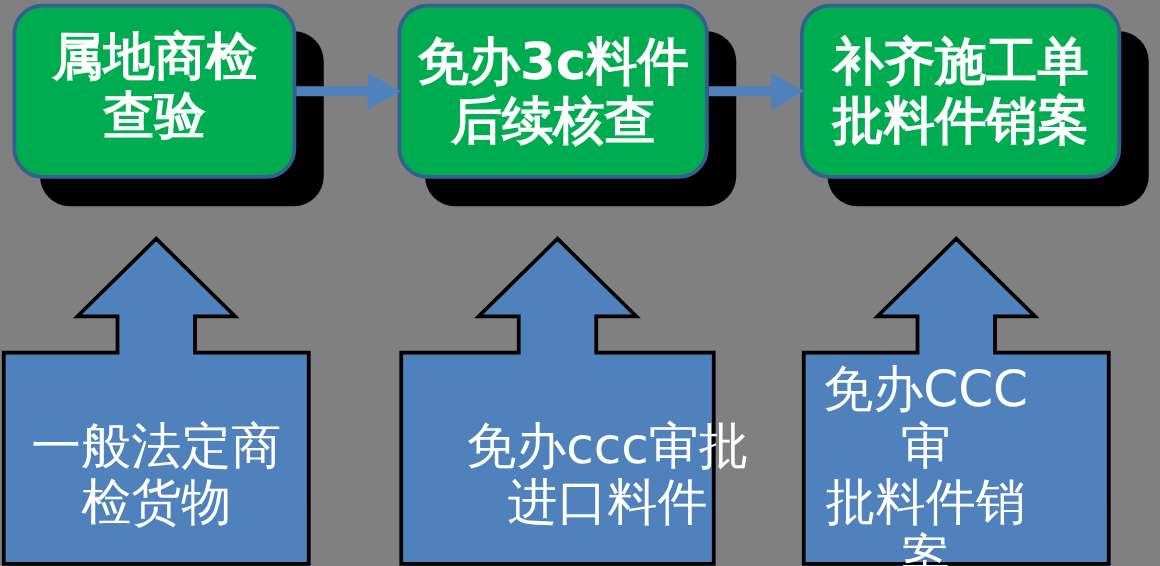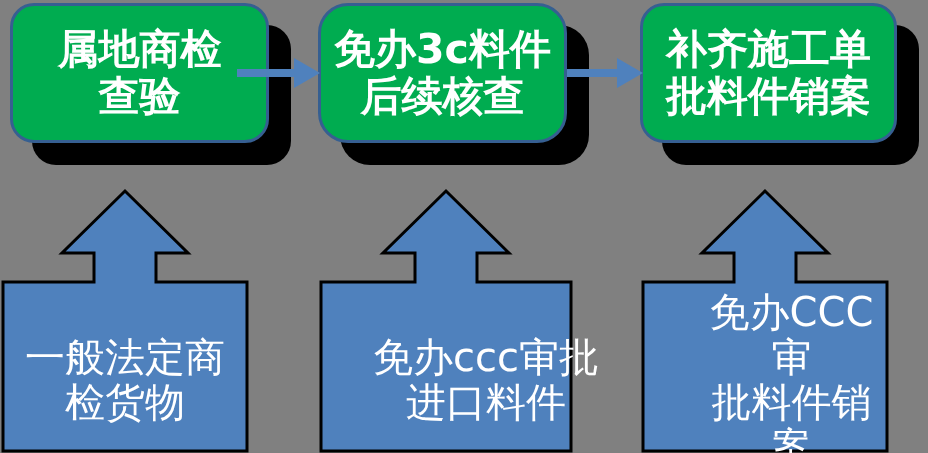--- a/index.html
+++ b/index.html
@@ -27,22 +27,22 @@
     z-index: 1;
   }
   .step-label {
     color: #FFFFFF;
     font-size: 41px;
     font-weight: 700;
     line-height: 1.15;
     text-align: center;
     white-space: pre-line;
   }
-  .step-1 { left: 10px;  width: 259px; }
-  .step-2 { left: 318px; width: 249px; border-radius: 30px; }
+  .step-1 { left: 10px;  width: 227px; font-family: Liberation Mono, monospace; }
+  .step-2 { left: 318px; width: 249px; }
   .step-3 { left: 640px; width: 257px; }
 
   
   .shape-layer {
     position: absolute;
     left: 0; top: 0;
     width: 928px; height: 453px;
     z-index: 2;
   }
   .flow-arrow { fill: #4F81BD; }
@@ -59,21 +59,21 @@
     color: #FFFFFF;
     font-size: 40px;
     font-weight: 400;
     line-height: 1.12;
     text-align: center;
     white-space: pre-line;
     z-index: 3;
   }
   .source-1 { left: 3px;   width: 244px; }
   .source-2 { left: 321px; width: 250px; margin-left: 40px; }
-  .source-3 { left: 658px; width: 195px; padding-left: 36px; }
+  .source-3 { left: 643px; width: 195px; }
 </style>
 </head>
 <body>
 
 <div class="canvas">
 
   <div class="step step-1">
     <span class="step-label">属地商检
 查验</span>
   </div>

